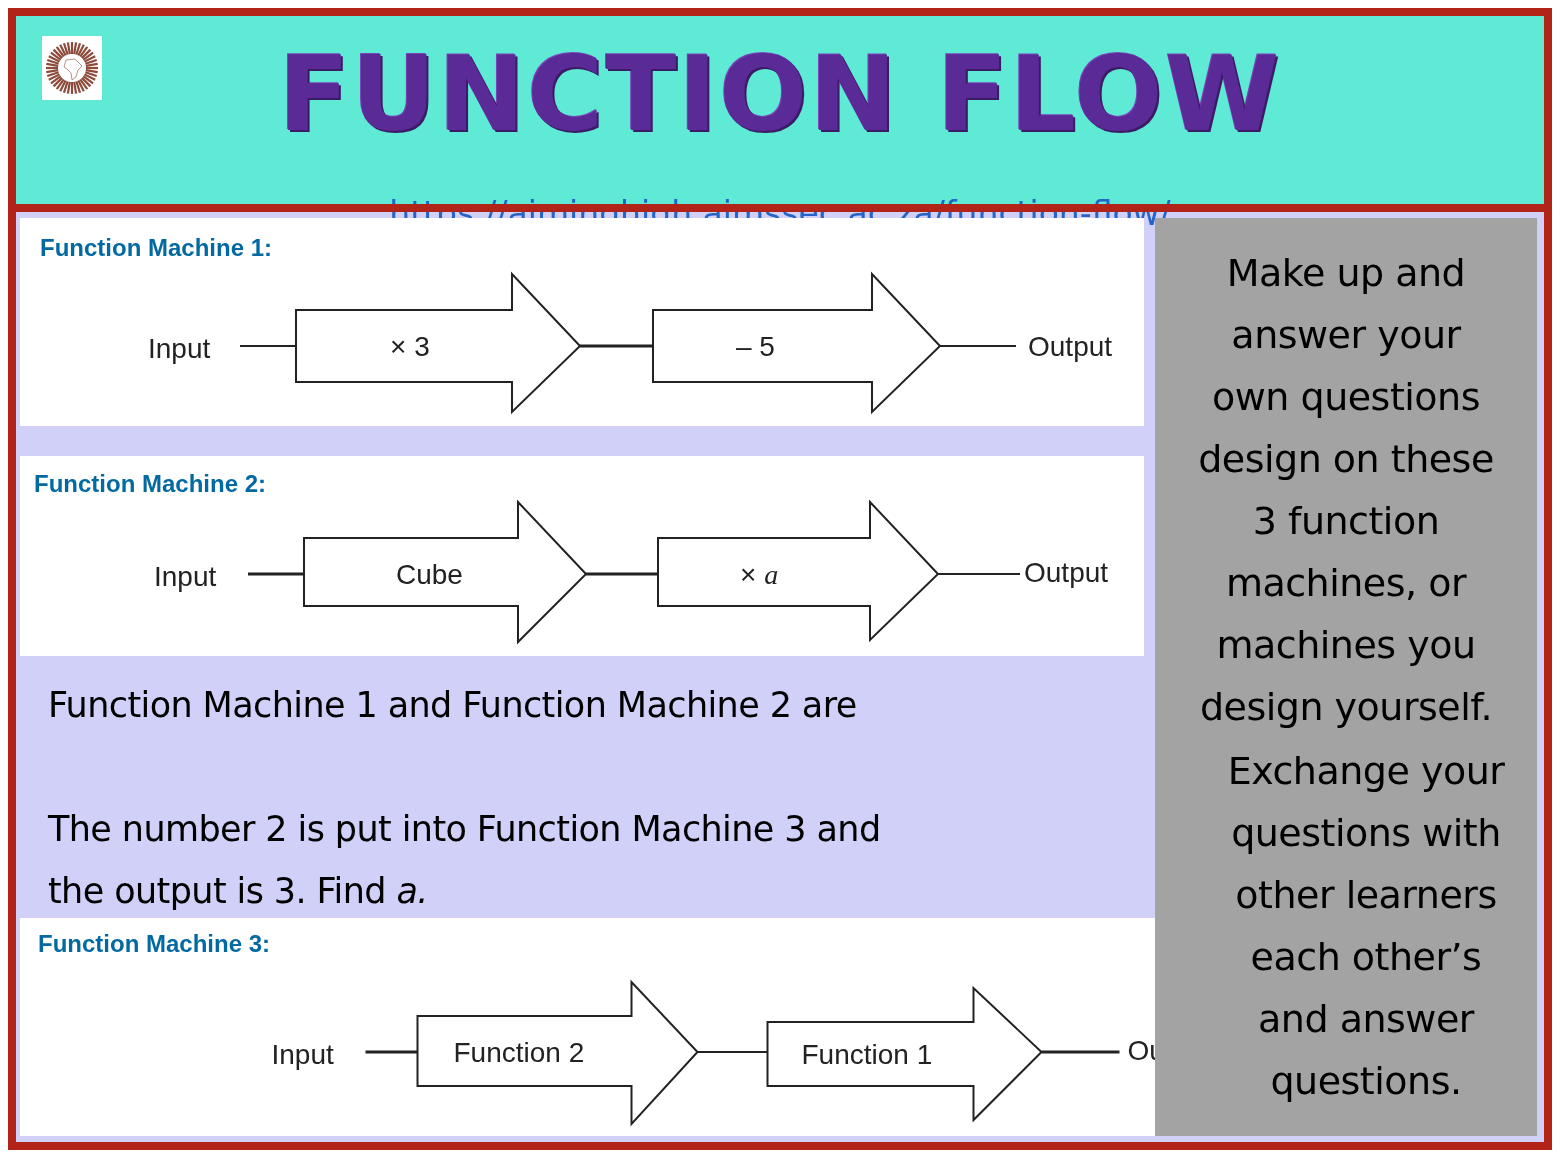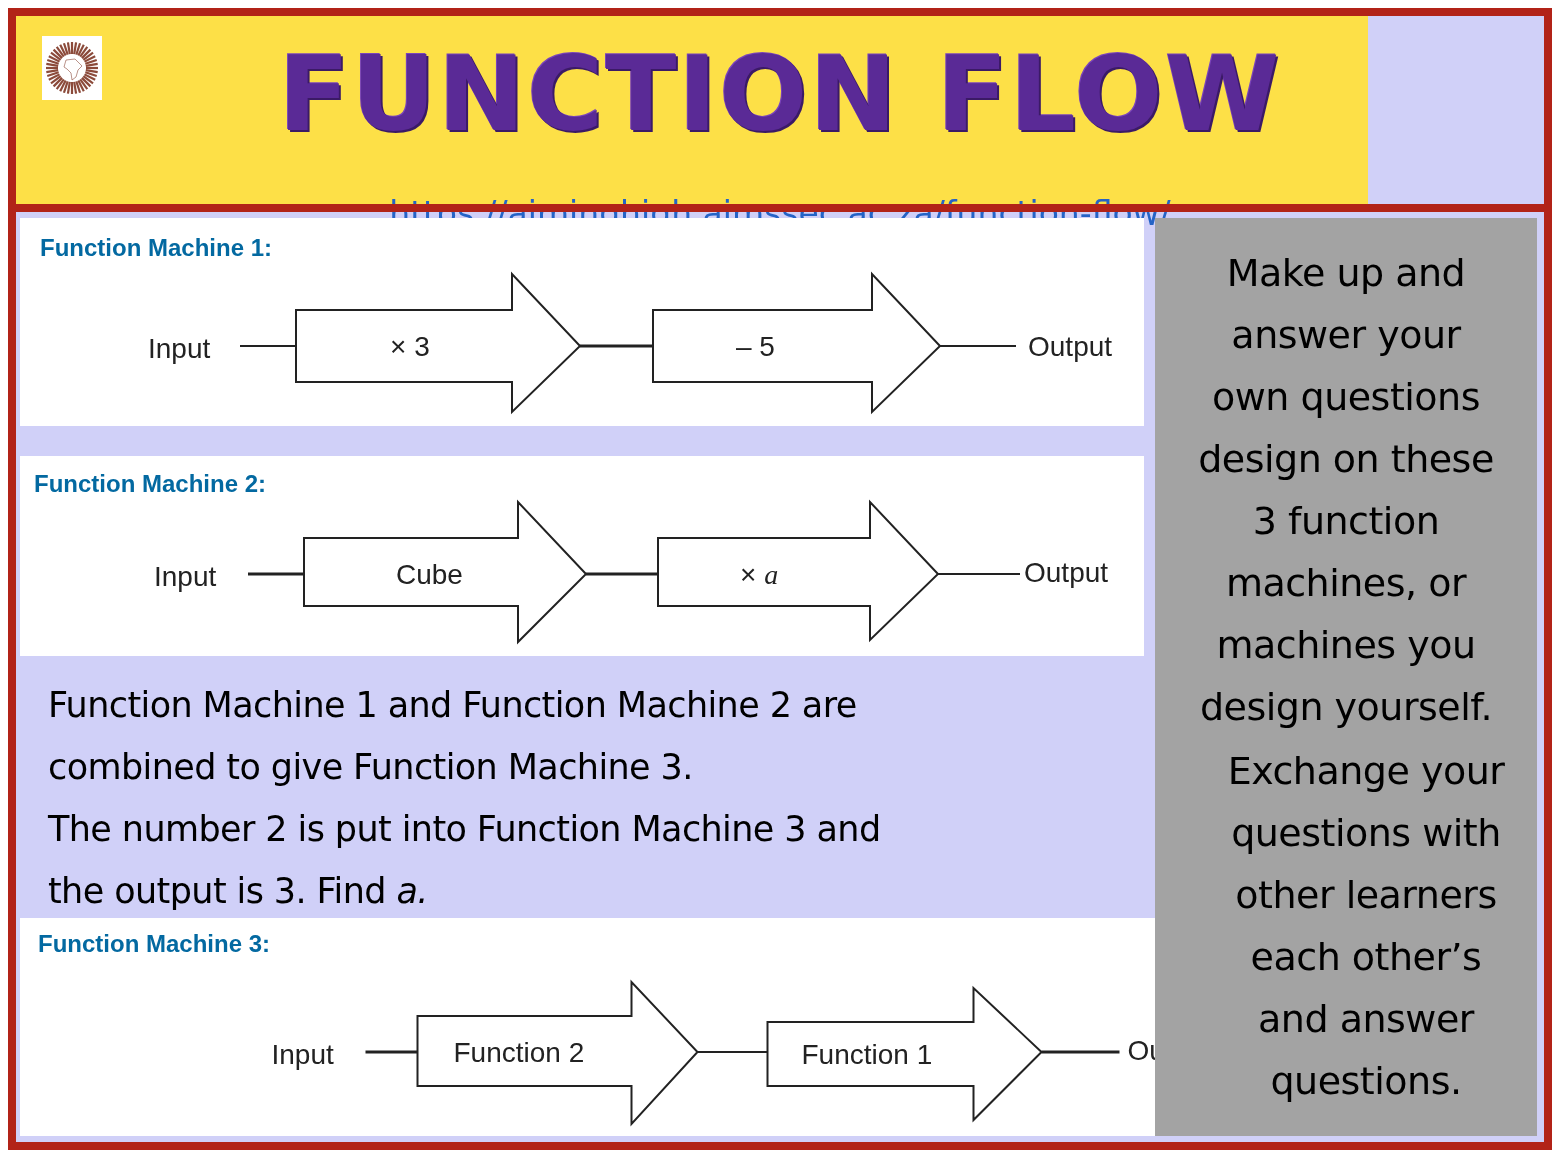--- a/index.html
+++ b/index.html
@@ -1,18 +1,18 @@
 <!DOCTYPE html>
 <html><head>
 <meta charset="utf-8">
 <style>
   html, body { margin:0; padding:0; background:#ffffff; }
   body { width:1564px; height:1162px; position:relative; overflow:hidden; font-family:"Liberation Sans", sans-serif; }
   .frame { position:absolute; left:8px; top:8px; width:1528px; height:1126px; border:8px solid #b22318; background:#d0d0f8; }
-  .header { position:absolute; left:0; top:0; width:1352px; height:188px; background:#fde047; }
+  .header { position:absolute; left:0; top:0; width:1528px; height:188px; background:#5eead4; }
   .header-rule { position:absolute; left:0; top:188px; width:1528px; height:8px; background:#b22318; }
   .logo { position:absolute; left:26px; top:20px; width:60px; height:64px; background:#ffffff; display:flex; align-items:center; justify-content:center; }
   .title { position:absolute; left:0; top:22px; width:1528px; text-align:center; font-family:"DejaVu Sans", sans-serif; font-weight:bold; font-size:104px; line-height:112px; letter-spacing:2px; color:#5a2a96;
     text-shadow: 2px 2px 0 #3b1a66, -1px -1px 0 #7a44bb; }
   .url { position:absolute; left:0; top:138px; width:1528px; text-align:center; font-family:"DejaVu Sans", sans-serif; font-size:33px; color:#2563c6; cursor:pointer;margin-top:40px; }
 
   .panel { position:absolute; background:#ffffff; }
   .fm-label { position:absolute; font-family:"Liberation Sans", sans-serif; font-weight:bold; font-size:24px; color:#0369a1; }
   .diagram { position:absolute; left:0; top:0; width:100%; height:100%; }
   .diagram text { font-family:"Liberation Sans", sans-serif; font-size:28px; fill:#222; }
@@ -108,21 +108,21 @@
       <text x="134" y="130">Input</text>
       <text x="376" y="128">Cube</text>
       <text x="720" y="128" font-size="22"><tspan>× </tspan><tspan font-family="Liberation Serif, serif" font-style="italic" font-size="28">a</tspan></text>
       <text x="1004" y="126">Output</text>
     </svg>
   </div>
 
   <div class="question">
     <p>
       <span>Function Machine 1 and Function Machine 2 are</span><br>
-      <span>combined to give Function Machine 3.</span><br>
+      <br>
       <span>The number 2 is put into Function Machine 3 and</span><br>
       <span>the output is 3. Find </span><i>a.</i>
     </p>
   </div>
 
   <div class="panel" style="left:4px; top:902px; width:1323px; height:218px;">
     <div class="fm-label" style="left:18px; top:12px;">Function Machine 3:</div>
     <svg class="diagram" viewBox="0 0 1124 218">
       <line x1="246" y1="134" x2="298" y2="134" stroke="#222" stroke-width="3"></line>
       <polygon points="298,98 512,98 512,64 578,134 512,206 512,168 298,168" fill="#fff" stroke="#222" stroke-width="2"></polygon>

